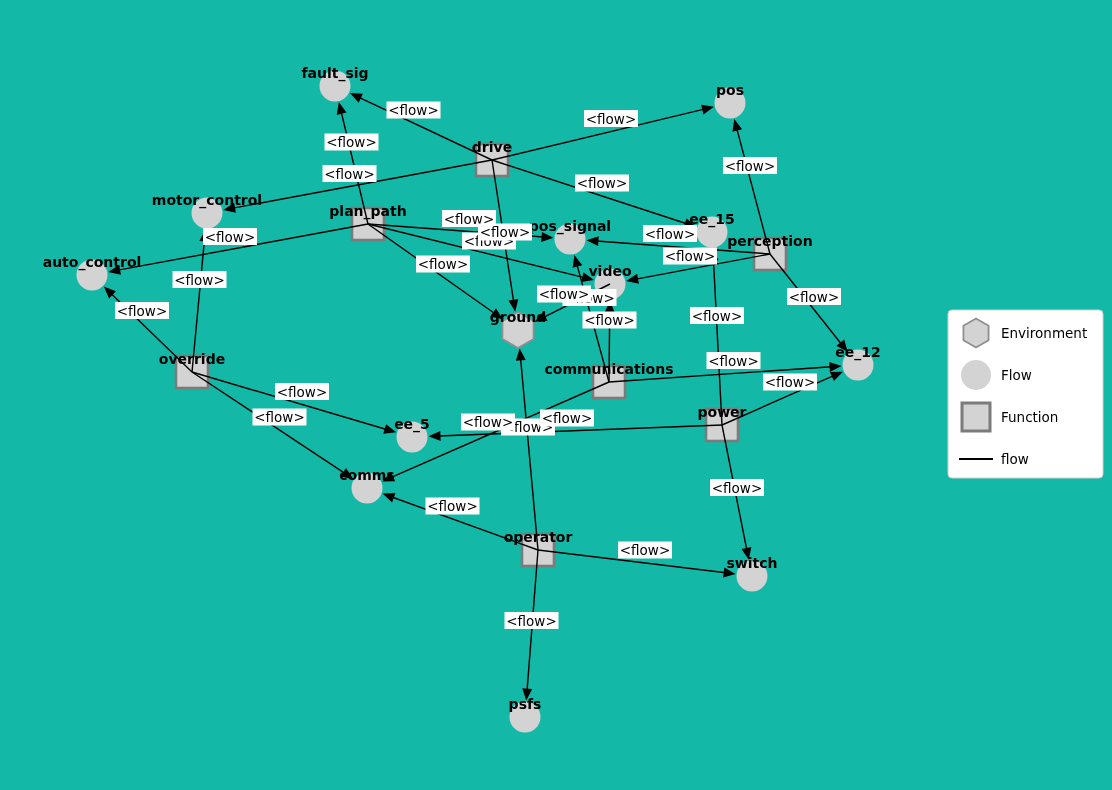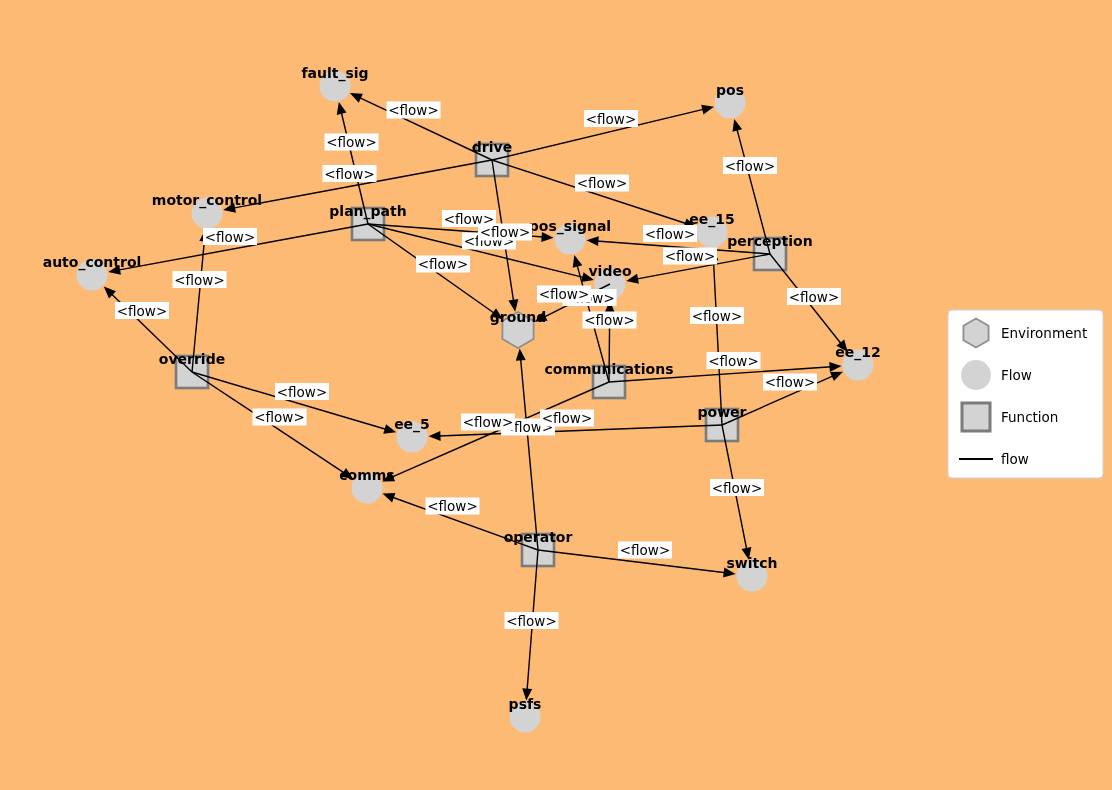--- a/index.html
+++ b/index.html
@@ -1,16 +1,16 @@
 <!DOCTYPE html>
 <html><head>
 <meta charset="utf-8">
 <style>
   html,body{margin:0;padding:0;background:#ffffff;}
-  .figure{position:relative;width:1112px;height:790px;background:#fdba74;overflow:hidden;
+  .figure{position:relative;width:1112px;height:790px;background:#14b8a6;overflow:hidden;
           font-family:"DejaVu Sans", sans-serif;}
   svg{display:block;}
   text{font-family:"DejaVu Sans", sans-serif;}
   .node-label{font-size:14px;font-weight:bold;fill:#000000;}
   .edge-label{font-size:13.5px;fill:#000000;}
   .legend-label{font-size:13.5px;fill:#000000;}
 </style>
 </head>
 <body>
 

